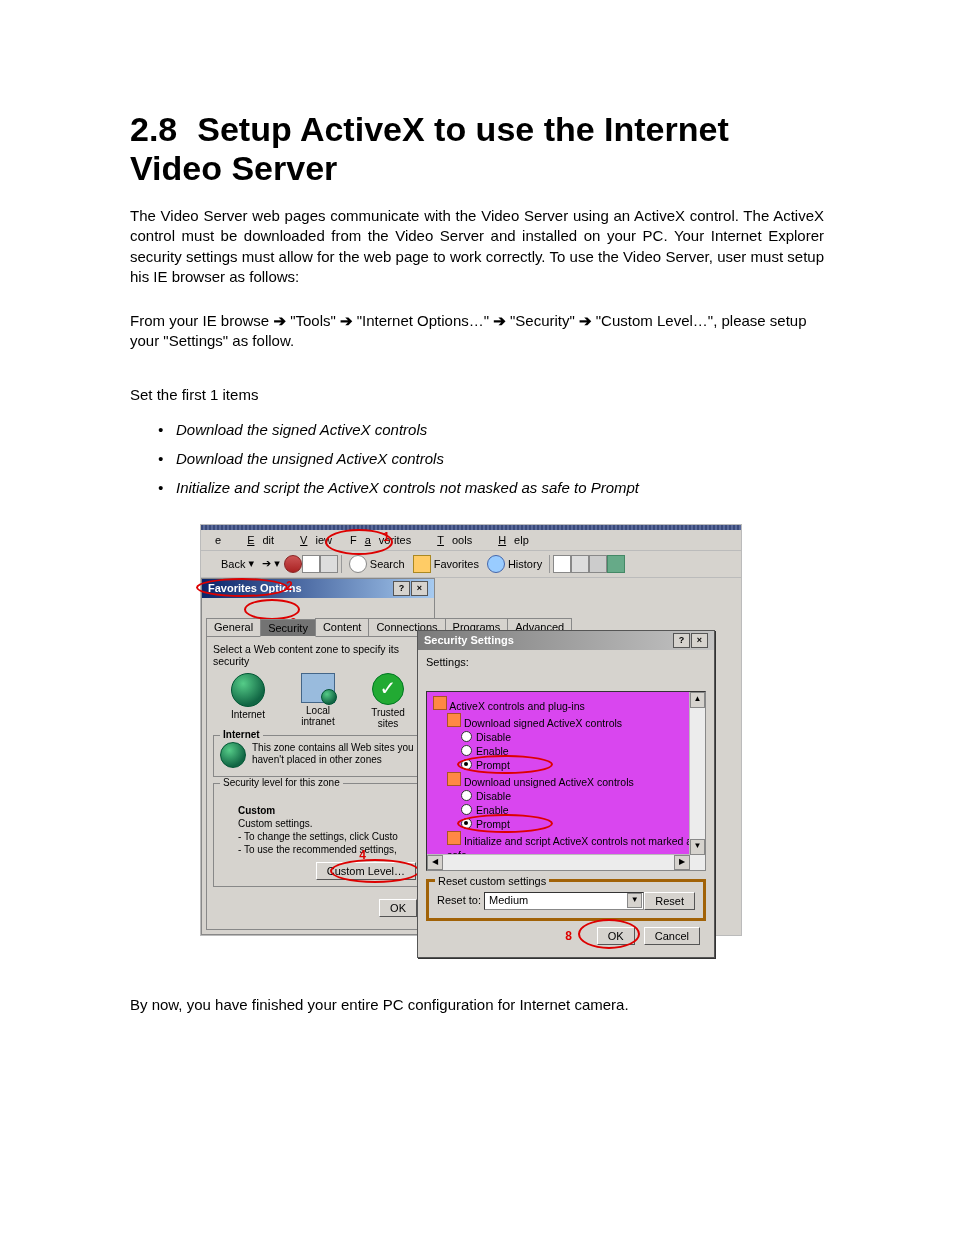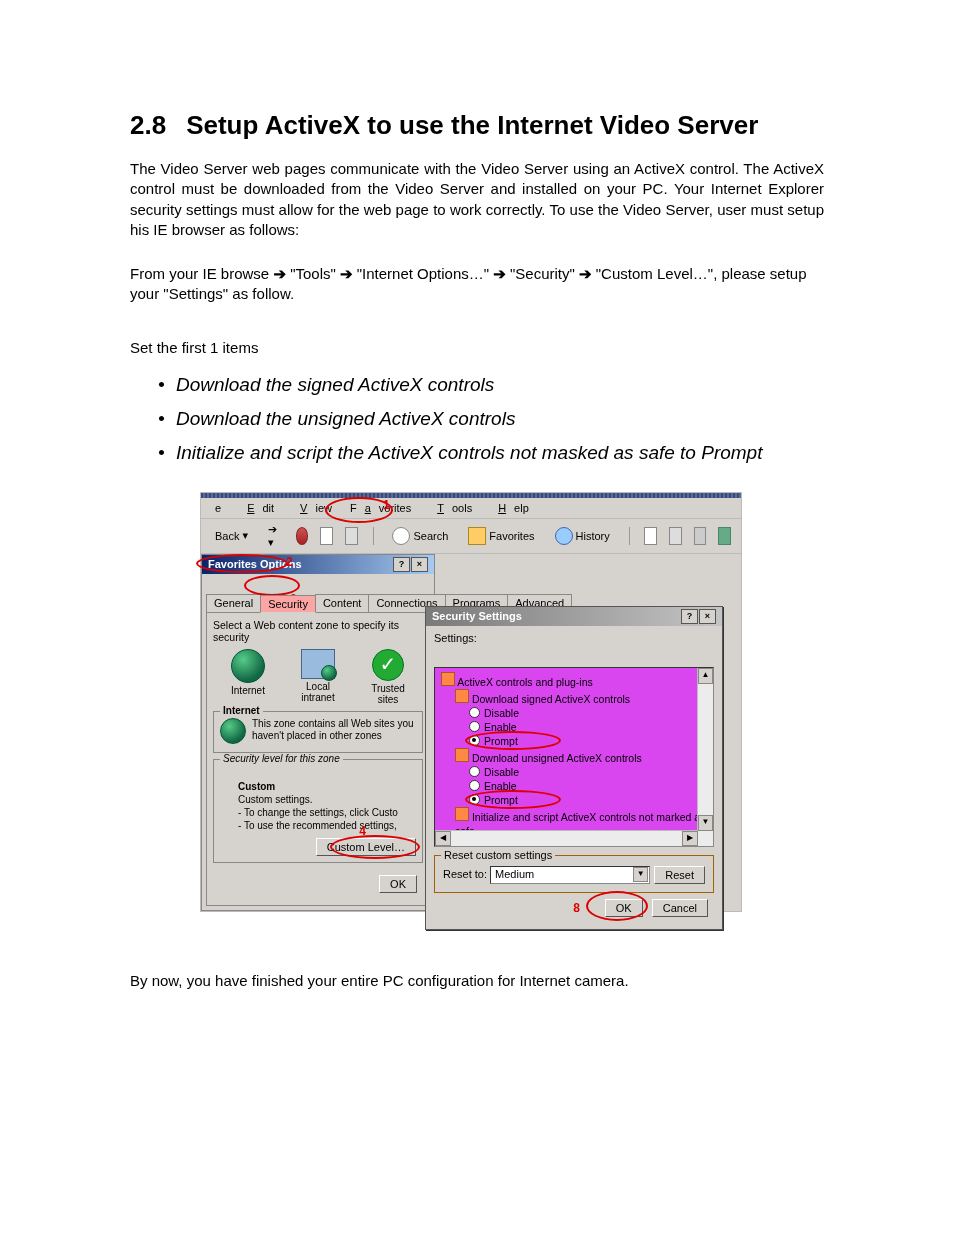--- a/index.html
+++ b/index.html
@@ -9,21 +9,21 @@
     background: #fff;
     color: #000;
     width: 954px;
   }
   .page {
     padding: 110px 130px 60px 130px;
     box-sizing: border-box;
     width: 954px;
   }
   h1 {
-    font-size: 26px;
+    font-size: 34px;
     font-weight: bold;
     margin: 0 0 18px 0;
   }
   h1 .num { margin-right: 20px; }
   p.body {
     font-size: 15px;
     line-height: 1.35;
     text-align: justify;
     margin: 0 0 24px 0;
   }
@@ -38,21 +38,21 @@
     line-height: 1.35;
   }
   .arrow { font-weight: bold; }
   p.set {
     font-size: 15px;
     margin: 0 0 18px 0;
   }
   ul.bullets {
     margin: 0 0 28px 0;
     padding-left: 46px;
-    font-size: 19px;
+    font-size: 15px;
   }
   ul.bullets li {
     font-style: italic;
     margin-bottom: 12px;
     list-style: none;
     position: relative;
   }
   ul.bullets li::before {
     content: "•";
     position: absolute;
@@ -93,26 +93,26 @@
     pointer-events: none;
   }
   .annot {
     position: absolute;
     color: #d00;
     font-weight: bold;
     font-size: 12px;
     pointer-events: none;
   }
   .toolbar {
-    padding: 3px 10px;
+    padding: 3px 16px;
     background: #d6d3ce;
     border-bottom: 1px solid #bbb;
     display: flex;
     align-items: center;
-    gap: 12px;
+    gap: 0;
   }
   .tb-sep { width:1px; height:18px; background:#999; margin:0 3px; }
   .tb-btn {
     display:inline-flex; align-items:center; gap:3px;
     padding:1px 4px;
   }
   .tb-icon {
     width:16px; height:16px;
     display:inline-block;
     background:#6a8; border:1px solid #486;
@@ -166,21 +166,21 @@
   }
   .tab {
     padding:2px 7px;
     border:1px solid #888;
     border-bottom:none;
     background:#d6d3ce;
     margin-right:-1px;
     position:relative;
   }
   .tab.active {
-    background:#fca5a5;
+    background:#737373;
     border-bottom:1px solid #d6d3ce;
     z-index:2;
     top:1px;
   }
   .tab-content {
     border:1px solid #888;
     margin:0 4px 4px 4px;
     padding:6px;
     background:#d6d3ce;
   }
@@ -246,21 +246,21 @@
     padding:2px 10px;
     font-size:11px;
     font-family:Tahoma,Arial,sans-serif;
   }
   .btn-row {
     text-align:right;
     padding:6px;
   }
   .ss-dialog {
     position:absolute;
-    left:224px; top:52px;
+    left:216px; top:52px;
     width:296px;
     background:#d6d3ce;
     border:1px solid #555;
     box-shadow: 1px 1px 0 #333;
   }
   .ss-body {
     padding:6px 8px;
   }
   .tree-box {
     border:1px inset #888;
@@ -317,21 +317,21 @@
     height:15px;
     background:#ececec;
     border-top:1px solid #bbb;
     display:flex;
   }
   .hscroll .arr {
     width:14px; background:#d6d3ce; border:1px solid #888;
     font-size:8px; text-align:center; line-height:12px;
   }
   .reset-fs {
-    border:1px solid #a16207;
+    border:3px solid #a16207;
     margin-top:8px;
     padding:10px 8px 8px 8px;
     position:relative;
     font-size:11px;
   }
   .reset-fs-label {
     position:absolute; top:-7px; left:6px;
     background:#d6d3ce; padding:0 3px;
   }
   .select {
@@ -477,21 +477,21 @@
           </div>
 
           <div class="fieldset internet-box">
             <span class="fieldset-label">Internet</span>
             <div class="globe"></div>
             <div style="font-size:10px; line-height:12px;">This zone contains all Web sites you haven't placed in other zones</div>
             <div style="clear:both"></div>
           </div>
 
           <div class="fieldset" style="padding:6px 6px 30px 6px;">
-            <span class="fieldset-label" style="font-weight:normal;font-style:italic;">Security level for this zone</span>
+            <span class="fieldset-label" style="font-weight:normal;">Security level for this zone</span>
             <div style="padding:14px 0 0 18px; font-size:10px; line-height:13px;">
               <div style="font-weight:bold;">Custom</div>
               <div>Custom settings.</div>
               <div>- To change the settings, click Custo</div>
               <div>- To use the recommended settings,</div>
             </div>
             <div style="position:absolute; right:6px; bottom:6px;">
               <button class="btn">Custom Level…</button>
             </div>
             <span class="red-circle" style="right:2px; bottom:3px; width:86px; height:20px;"></span>

